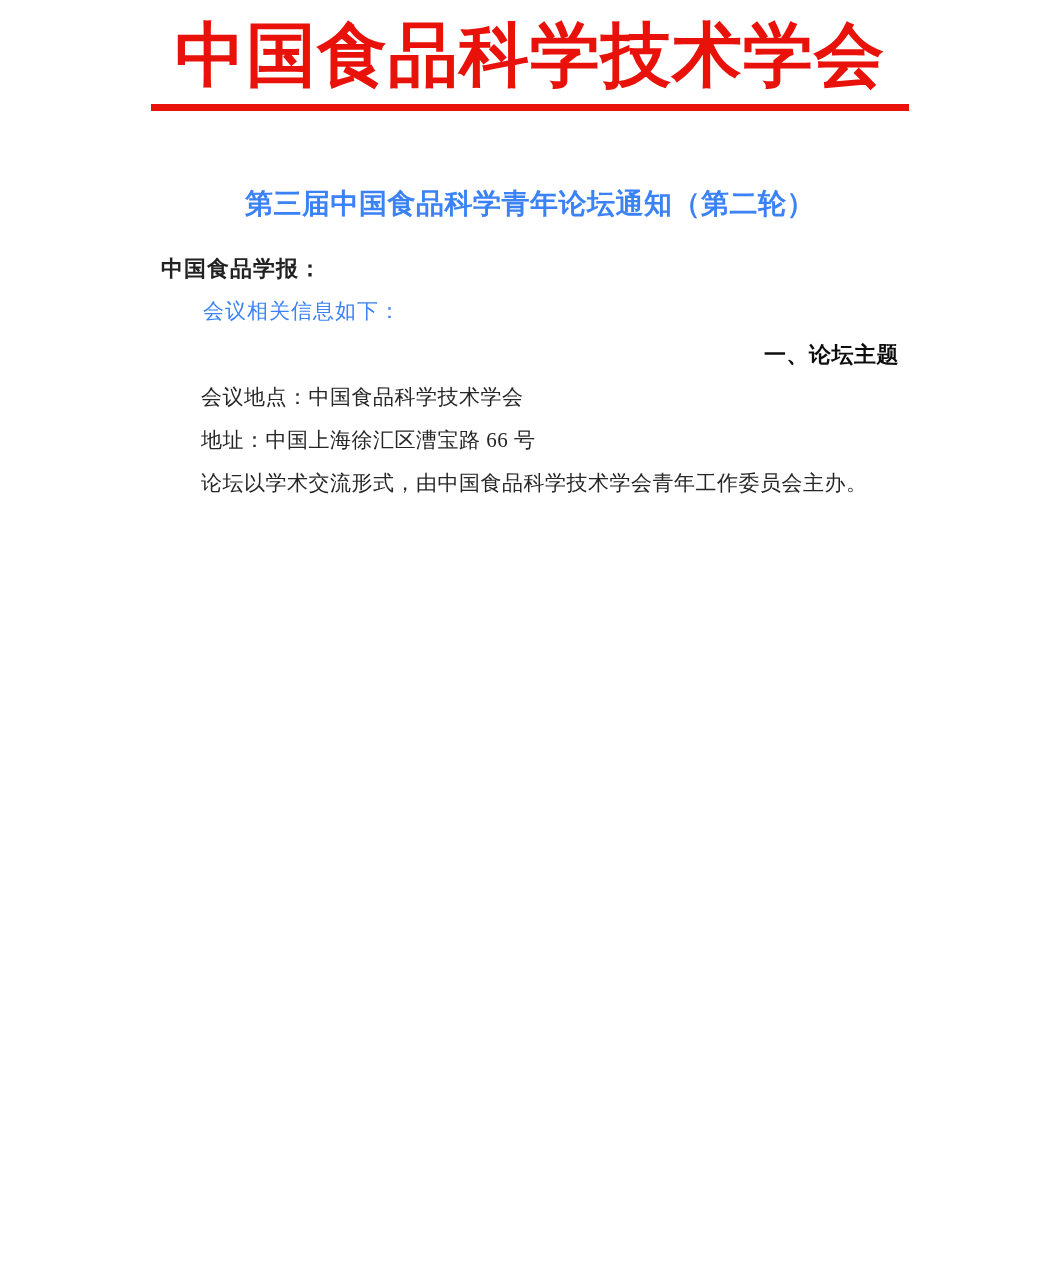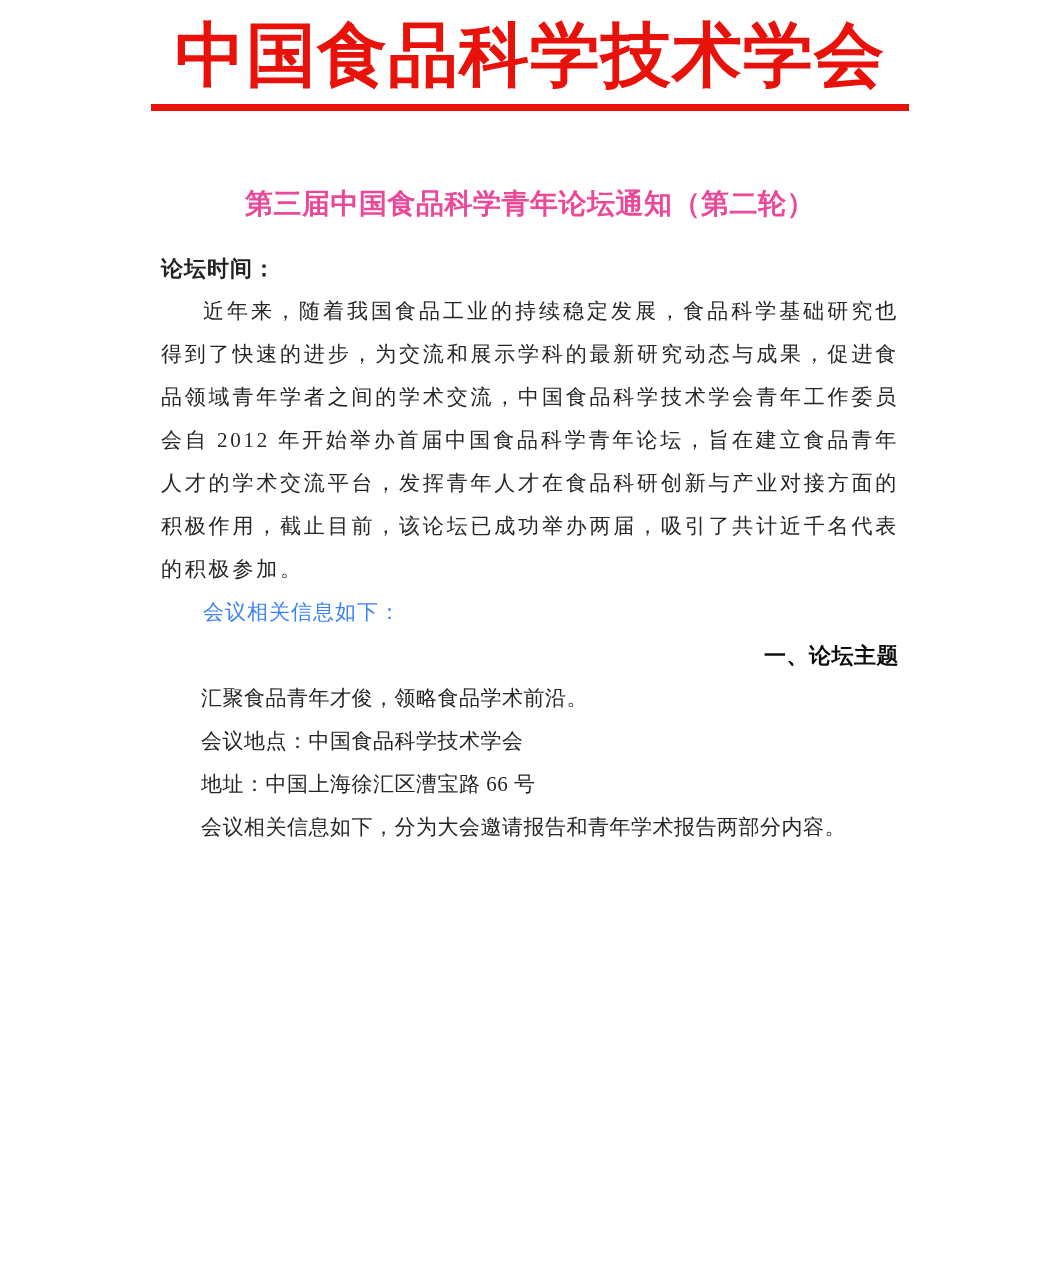--- a/index.html
+++ b/index.html
@@ -32,21 +32,21 @@
     background: #e9120b;
   }
   
   .doc-title {
     margin: 76px 0 0 0;
     text-align: center;
     font-family: "Liberation Sans", "DejaVu Sans", sans-serif;
     font-weight: 700;
     font-size: 28px;
     line-height: 34px;
-    color: #ec4899;
+    color: #3b82f6;
     letter-spacing: 0.5px;
     white-space: nowrap;
   }
   
   .content {
     width: 738px;
     margin: 26px auto 0 auto;
     font-size: 21px;
     line-height: 43px;
   }
@@ -95,36 +95,34 @@
 
   <div class="letterhead">
     <span class="org-name">中国食品科学技术学会</span>
     <div class="letterhead-rule"></div>
   </div>
 
   <h1 class="doc-title">第三届中国食品科学青年论坛通知（第二轮）</h1>
 
   <div class="content">
 
-    <div class="salutation">论坛时间：</div>
+    <div class="salutation">中国食品学报：</div>
 
-    <p class="para">近年来，随着我国食品工业的持续稳定发展，食品科学基础研究也得到了快速的进步，为交流和展示学科的最新研究动态与成果，促进食品领域青年学者之间的学术交流，中国食品科学技术学会青年工作委员会自 2012 年开始举办首届中国食品科学青年论坛，旨在建立食品青年人才的学术交流平台，发挥青年人才在食品科研创新与产业对接方面的积极作用，截止目前，该论坛已成功举办两届，吸引了共计近千名代表的积极参加。</p>
 
 
     <p class="para-plain">会议相关信息如下：</p>
 
     <div class="sections">
 
       <h2 class="section-heading">一、论坛主题</h2>
-      <div class="section-line">汇聚食品青年才俊，领略食品学术前沿。</div>
 
       <div class="section-line">会议地点：中国食品科学技术学会</div>
       <div class="section-line">地址：中国上海徐汇区漕宝路 66 号</div>
 
-      <div class="section-line">会议相关信息如下，分为大会邀请报告和青年学术报告两部分内容。</div>
+      <div class="section-line">论坛以学术交流形式，由中国食品科学技术学会青年工作委员会主办。</div>
 
       <div class="bullet-line">
         
       </div>
 
     </div>
   </div>
 </div>
 
 </body></html>

